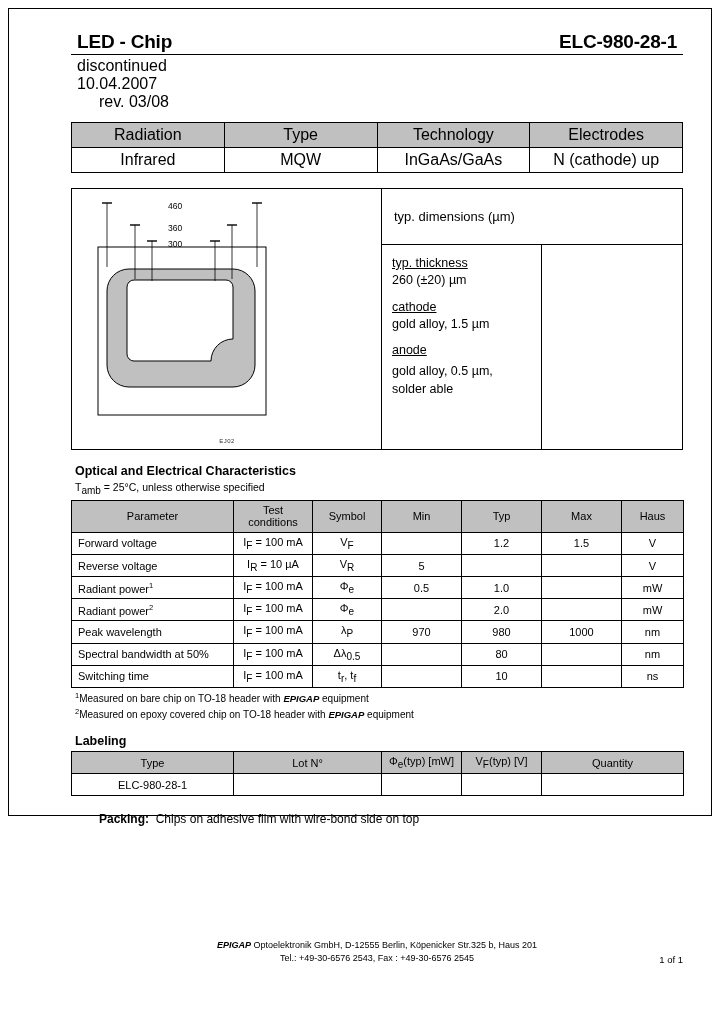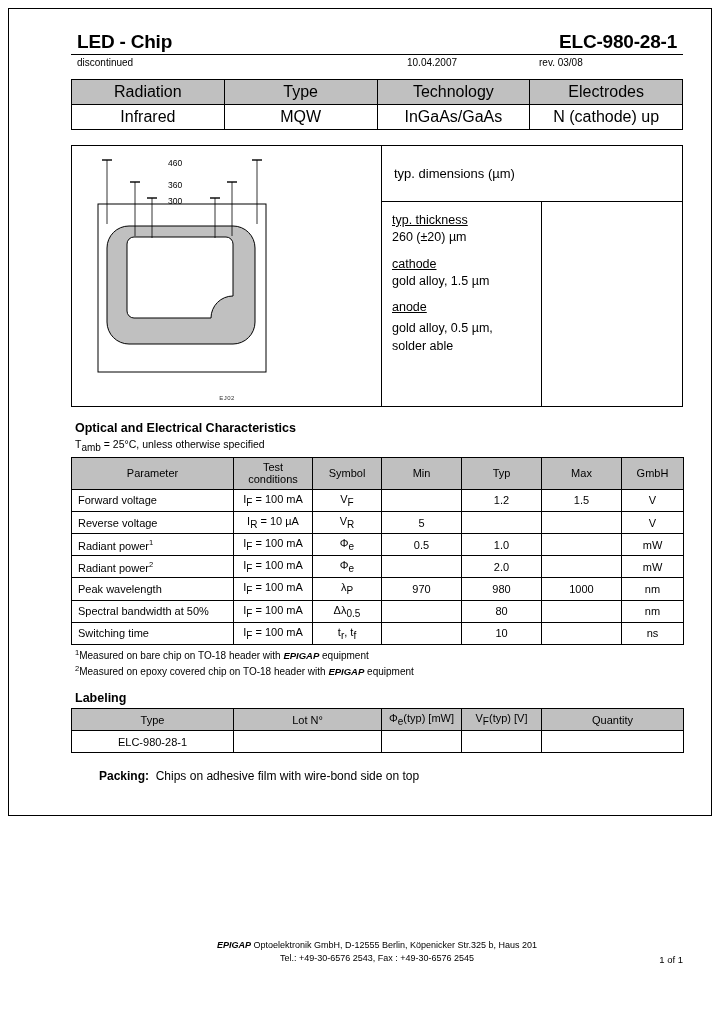--- a/index.html
+++ b/index.html
@@ -27,22 +27,23 @@
 
   
   .hdr-row {
     display: flex; align-items: flex-end; justify-content: space-between;
     padding: 0 6px 1px 6px;
   }
   .hdr-title { font-size: 19px; font-weight: bold; letter-spacing: -0.2px; }
   .hdr-code  { font-size: 19px; font-weight: bold; letter-spacing: -0.2px; }
   .hdr-rule { border-bottom: 1.6px solid #000; margin: 0; }
   .hdr-sub {
-    display: flex; font-size: 10px; padding: 2px 6px 0 6px;
+    display: flex; font-size: 16px; padding: 2px 6px 0 6px;
     position: relative;
+    flex-direction: column;
   }
   .hdr-sub .s-left { width: 330px; }
   .hdr-sub .s-date { width: 110px; text-align: left; }
   .hdr-sub .s-rev  { flex: 1; text-align: left; padding-left: 22px; }
 
   
   table.grid {
     border-collapse: collapse;
     width: 612px;
     table-layout: fixed;
@@ -242,21 +243,21 @@
           <col style="width:62px">
       </colgroup>
       <thead>
         <tr>
           <td>Parameter</td>
           <td><span>Test</span><br><span>conditions</span></td>
           <td>Symbol</td>
           <td>Min</td>
           <td>Typ</td>
           <td>Max</td>
-          <td>GmbH</td>
+          <td>Haus</td>
         </tr>
       </thead>
       <tbody id="char-body">
           <tr>
             <td class="param">Forward voltage</td>
             <td><b style="font-weight:normal">I</b><sub>F</sub> = 100 mA</td>
             <td>V<sub>F</sub></td>
             <td></td>
             <td>1.2</td>
             <td>1.5</td>

